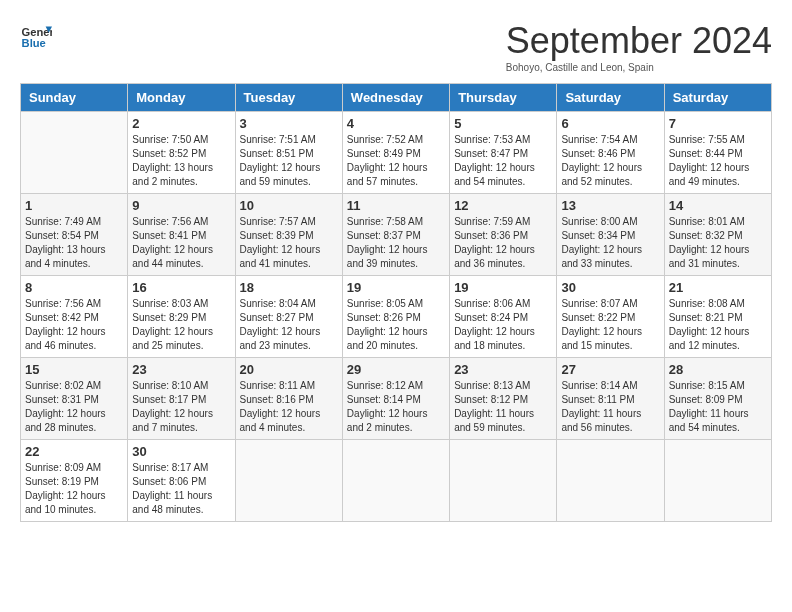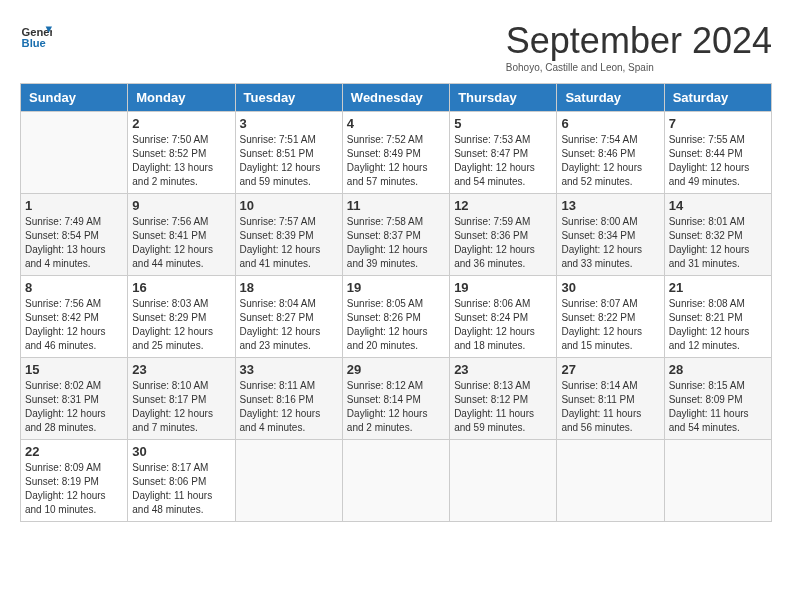--- a/index.html
+++ b/index.html
@@ -199,21 +199,21 @@
       <tr>
         <td>
           <span class="day-num">15</span>
           <div class="day-info">Sunrise: 8:02 AM<br>Sunset: 8:31 PM<br>Daylight: 12 hours and 28 minutes.</div>
         </td>
         <td>
           <span class="day-num">23</span>
           <div class="day-info">Sunrise: 8:10 AM<br>Sunset: 8:17 PM<br>Daylight: 12 hours and 7 minutes.</div>
         </td>
         <td>
-          <span class="day-num">33</span>
+          <span class="day-num">20</span>
           <div class="day-info">Sunrise: 8:11 AM<br>Sunset: 8:16 PM<br>Daylight: 12 hours and 4 minutes.</div>
         </td>
         <td>
           <span class="day-num">29</span>
           <div class="day-info">Sunrise: 8:12 AM<br>Sunset: 8:14 PM<br>Daylight: 12 hours and 2 minutes.</div>
         </td>
         <td>
           <span class="day-num">23</span>
           <div class="day-info">Sunrise: 8:13 AM<br>Sunset: 8:12 PM<br>Daylight: 11 hours and 59 minutes.</div>
         </td>

